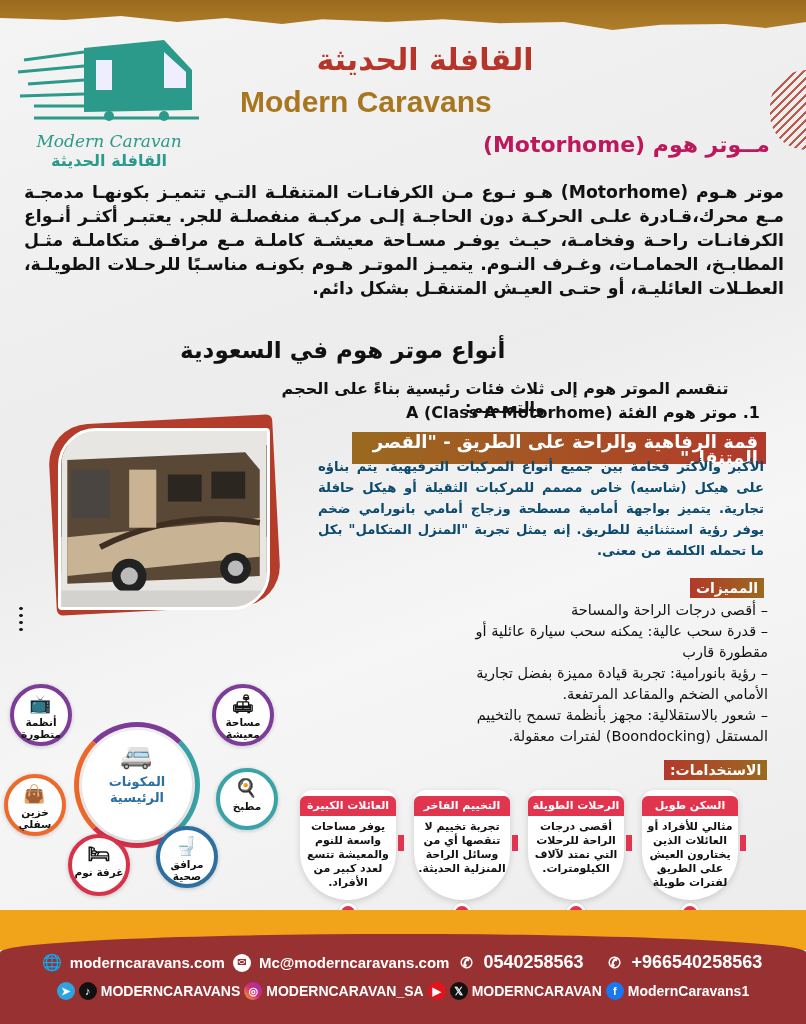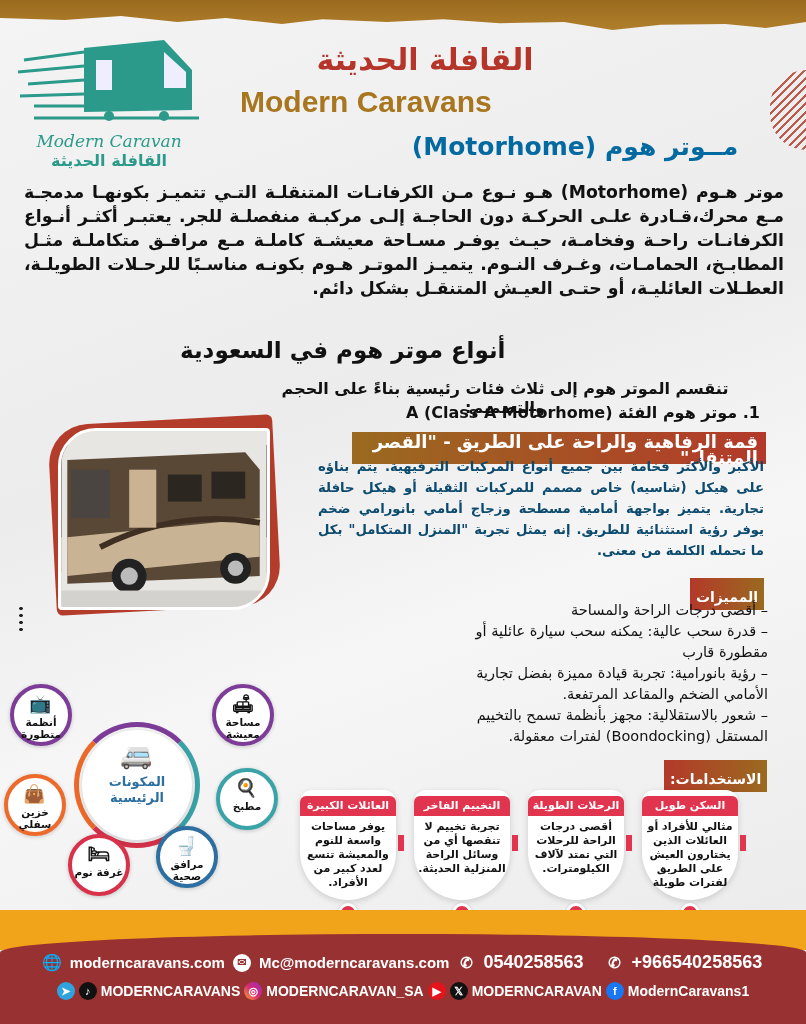--- a/index.html
+++ b/index.html
@@ -6,31 +6,31 @@
   html,body{width:806px;height:1024px;overflow:hidden}
   body{background:linear-gradient(160deg,#f4f4f4 0%,#ececec 40%,#f6f6f6 60%,#e9e9e9 100%);font-family:"DejaVu Sans",sans-serif;position:relative;color:#111}
   .top-band{position:absolute;left:0;top:0;width:806px;height:40px;background:linear-gradient(180deg,#9a6a1f,#b8862e);clip-path:polygon(0 0,100% 0,100% 55%,95% 70%,90% 60%,82% 62%,76% 75%,70% 55%,62% 58%,55% 48%,48% 55%,40% 48%,35% 60%,28% 45%,22% 55%,15% 40%,8% 50%,0 45%)}
   .stripes{position:absolute;right:0;top:70px;width:36px;height:80px;background:repeating-linear-gradient(135deg,#b5402e 0 2px,transparent 2px 6px);border-radius:40px 0 0 40px;opacity:.85}
   .logo{position:absolute;left:14px;top:30px;width:190px;height:140px}
   .logo svg{width:190px;height:95px}
   .logo .en{font-family:"DejaVu Serif",serif;font-style:italic;color:#2b9a8a;font-size:17px;text-align:center;margin-top:2px}
   .logo .ar{color:#2b9a8a;font-size:16px;text-align:center;font-weight:bold}
   .brand-ar{position:absolute;left:250px;top:42px;width:350px;text-align:center;font-size:30px;font-weight:bold;color:#b5352a;direction:rtl}
   .brand-en{position:absolute;left:240px;top:85px;width:340px;text-align:left;font-family:"Liberation Sans",sans-serif;font-size:30px;font-weight:bold;color:#a8761f}
-  .subtitle{position:absolute;left:380px;top:132px;width:390px;text-align:center;font-size:25px;font-weight:bold;color:#0369a1;direction:rtl}
+  .subtitle{position:absolute;left:380px;top:132px;width:390px;text-align:right;font-size:22px;font-weight:bold;color:#be185d;direction:rtl}
   .intro{position:absolute;left:24px;top:180px;width:760px;direction:rtl;text-align:justify;font-size:17.3px;line-height:24px;font-weight:bold;color:#111}
   .types-h{position:absolute;left:180px;top:337px;width:450px;text-align:left;font-size:23px;font-weight:900;direction:rtl}
   .types-sub{position:absolute;left:240px;top:379px;width:530px;text-align:center;direction:rtl;font-size:16px;font-weight:bold}
   .classA-h{position:absolute;left:320px;top:403px;width:440px;text-align:right;direction:rtl;font-size:16px;font-weight:bold}
   .photo-wrap{position:absolute;left:52px;top:420px;width:225px;height:190px;border-radius:40px 6px 40px 6px;background:#b43c2b;transform:rotate(-3deg)}
   .photo{position:absolute;left:58px;top:428px;width:212px;height:182px;border-radius:38px 4px 38px 4px;overflow:hidden;border:3px solid #fff;background:linear-gradient(180deg,#e9e6e1 0 8%,#5b4a3c 8% 60%,#c6b293 60% 80%,#d9d7d3 80%)}
   .photo svg{width:100%;height:100%}
   .tagline{position:absolute;left:352px;top:432px;width:414px;height:32px;background:linear-gradient(90deg,#9a6a1f,#b3392a);color:#fff;font-size:18px;font-weight:bold;text-align:right;direction:rtl;padding:2px 8px;line-height:16px}
   .desc{position:absolute;left:318px;top:456px;width:446px;direction:rtl;text-align:justify;font-size:13.2px;line-height:21px;font-weight:bold;color:#0c4a6e}
-  .label-box{position:absolute;height:32px;background:linear-gradient(90deg,#b3392a,#9a6a1f);color:#fff;font-size:14px;font-weight:bold;line-height:20px;padding:9px 6px;direction:rtl}
+  .label-box{position:absolute;height:20px;background:linear-gradient(90deg,#b3392a,#9a6a1f);color:#fff;font-size:14px;font-weight:bold;line-height:20px;padding:0 6px;direction:rtl}
   .features{position:absolute;left:440px;top:600px;width:328px;direction:rtl;font-size:14.5px;line-height:21px;color:#111}
   .feat-item{display:block}
   .comp{position:absolute;left:0;top:670px;width:300px;height:230px}
   .comp-center{position:absolute;left:82px;top:60px;width:110px;height:110px;border-radius:50%;background:#fff;box-shadow:0 2px 8px rgba(0,0,0,.15);text-align:center}
   .comp-center .t{color:#2c6fa0;font-size:13px;font-weight:bold;line-height:16px;margin-top:4px}
   .ring{position:absolute;left:74px;top:52px;width:126px;height:126px;border-radius:50%;border:5px solid transparent;border-top-color:#7d3c98;border-right-color:#3aa3a8;border-bottom-color:#d8324b;border-left-color:#ee6a2b}
   .bubble{position:absolute;width:62px;height:62px;border-radius:50%;background:#fff;box-shadow:0 1px 4px rgba(0,0,0,.2);text-align:center;font-size:10.5px;font-weight:bold;line-height:12px;direction:rtl}
   .bubble .ico{font-size:18px;line-height:24px;margin-top:4px}
   .usage{position:absolute;top:790px;width:108px;height:130px}
   .usage .card{position:absolute;left:6px;top:0;width:96px;height:110px;background:#fff;border-radius:12px 12px 48px 48px;box-shadow:0 2px 6px rgba(0,0,0,.15)}

